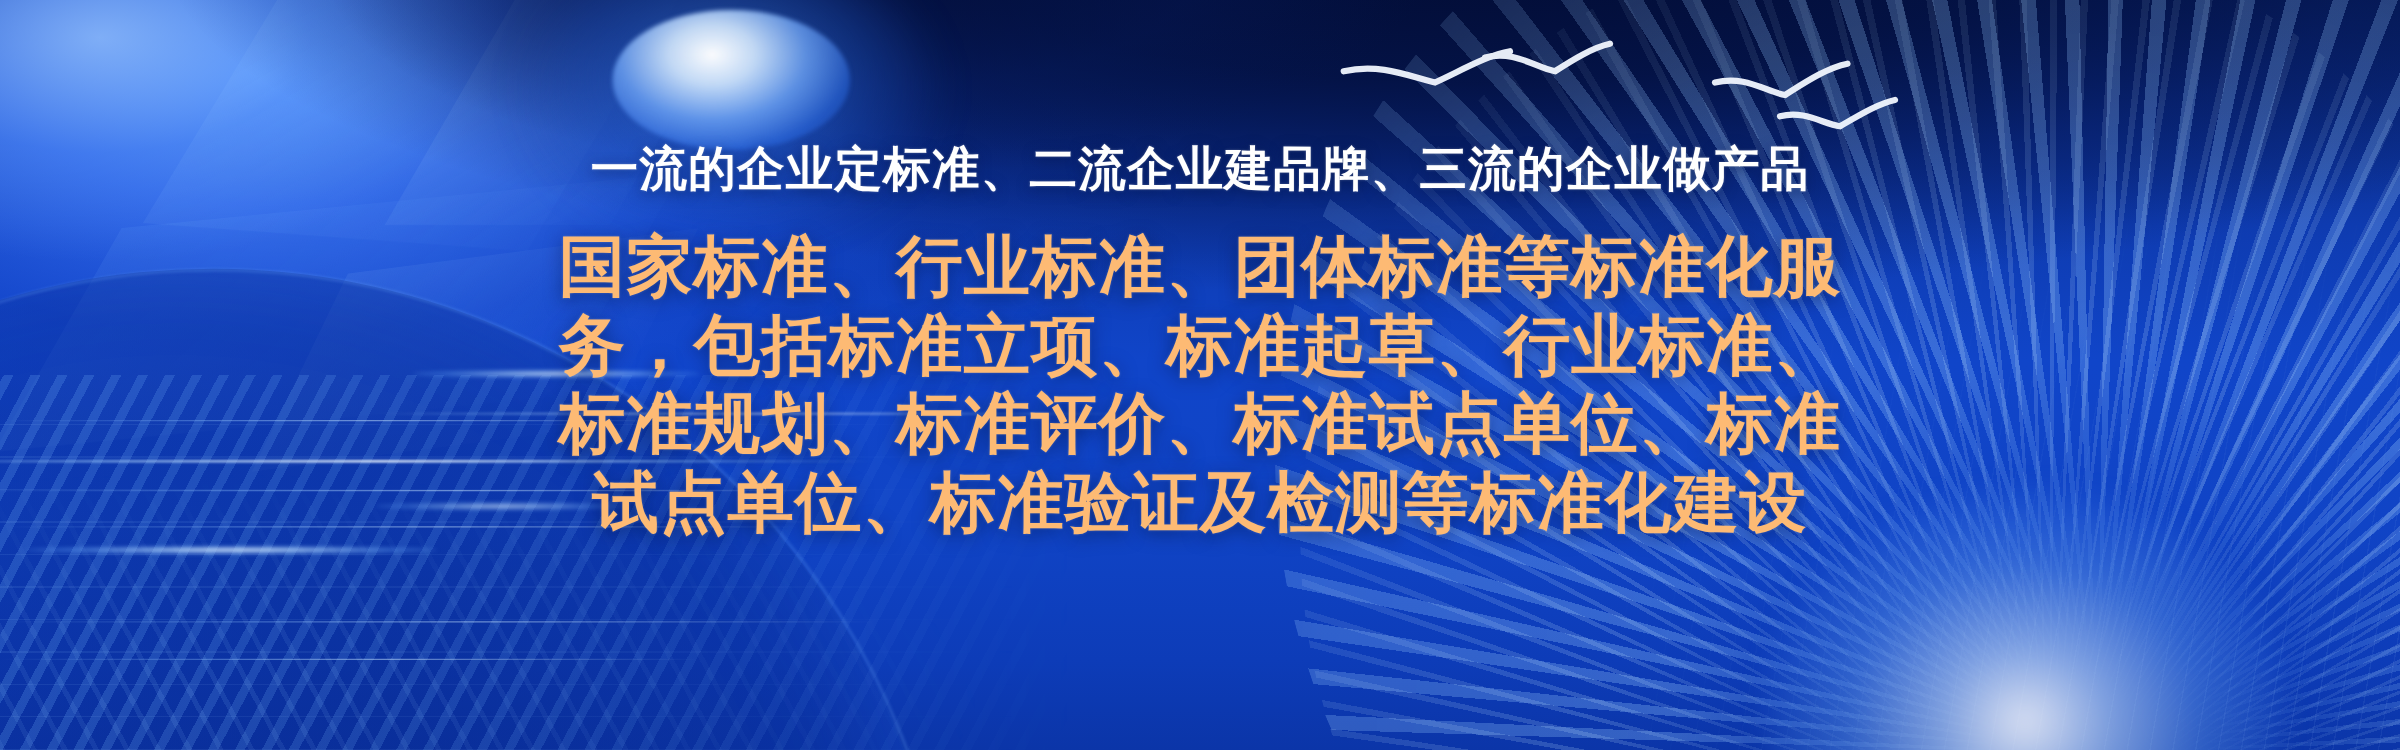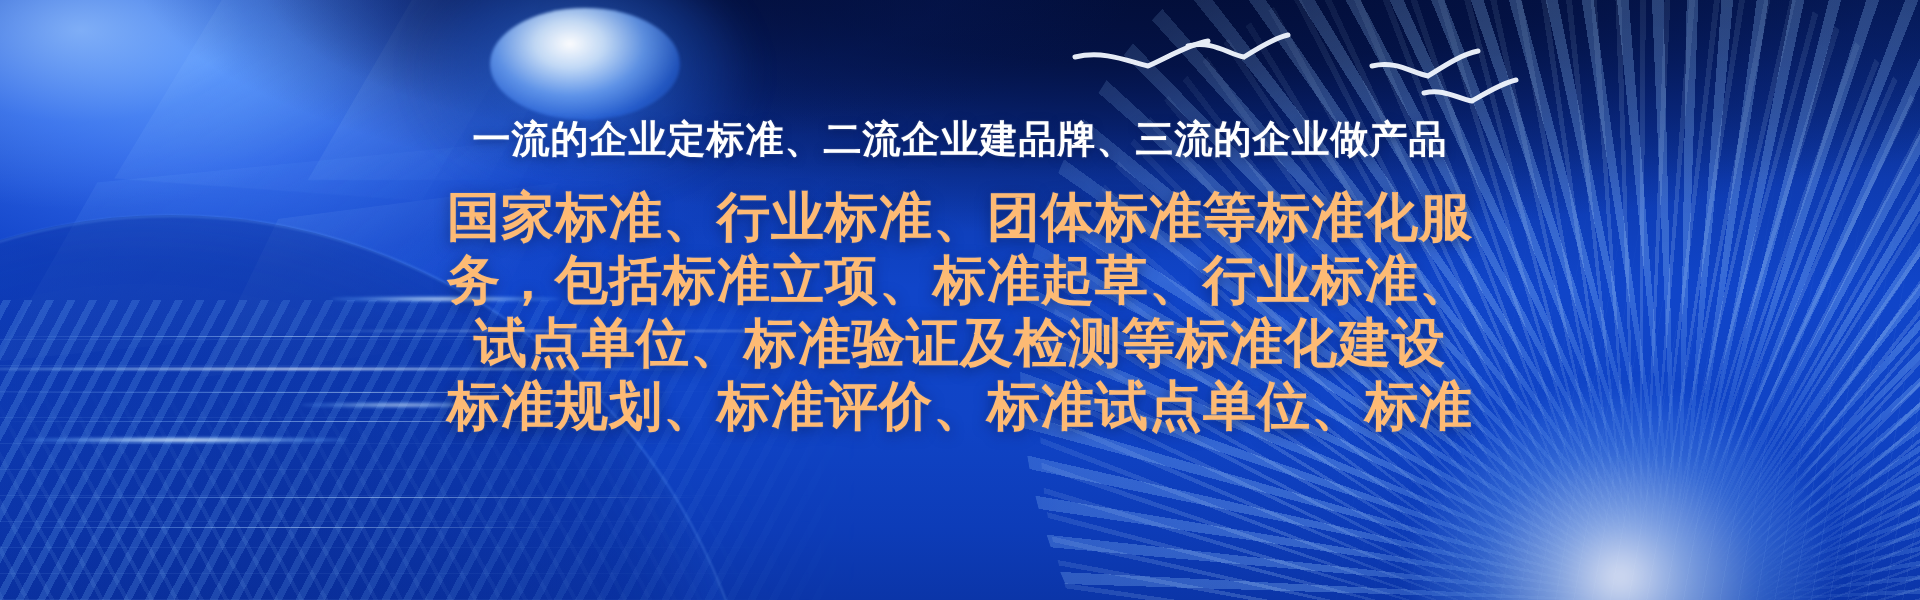--- a/index.html
+++ b/index.html
@@ -5,21 +5,21 @@
   html, body {
     margin: 0;
     padding: 0;
     background: #04112e;
   }
   #banner {
     position: relative;
     width: 1920px;
     height: 600px;
     overflow: hidden;
-    font-family: Liberation Serif, serif;
+    font-family: Liberation Mono, monospace;
     background: #0b3bc4;
   }
 
   
   .layer { position: absolute; inset: 0; pointer-events: none; }
 
   
   .bg-base {
     background:
       linear-gradient(180deg,
@@ -360,18 +360,18 @@
       <path d="M1372 66 C1396 60, 1412 73, 1428 76 C1444 66, 1462 54, 1478 51"></path>
       <path d="M1424 93 C1444 88, 1458 99, 1472 101 C1486 93, 1502 83, 1516 80"></path>
     </g>
   </svg>
 
   <div class="content">
     <div class="headline">一流的企业定标准、二流企业建品牌、三流的企业做产品</div>
     <div class="body-block">
       <div class="body-line">国家标准、行业标准、团体标准等标准化服</div>
       <div class="body-line">务，包括标准立项、标准起草、行业标准、</div>
+      <div class="body-line">标准规划、标准评价、标准试点单位、标准</div>
       <div class="body-line">试点单位、标准验证及检测等标准化建设</div>
-      <div class="body-line">标准规划、标准评价、标准试点单位、标准</div>
     </div>
   </div>
 
 </div>
 
 </body></html>

